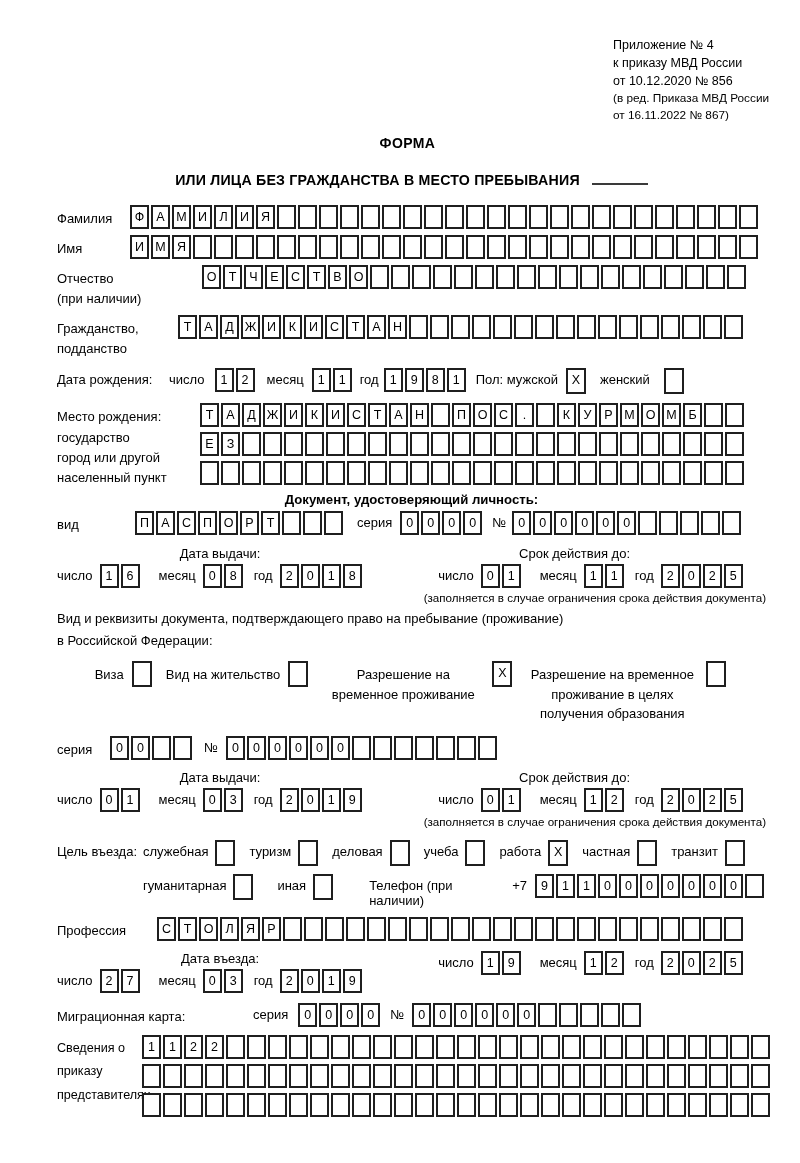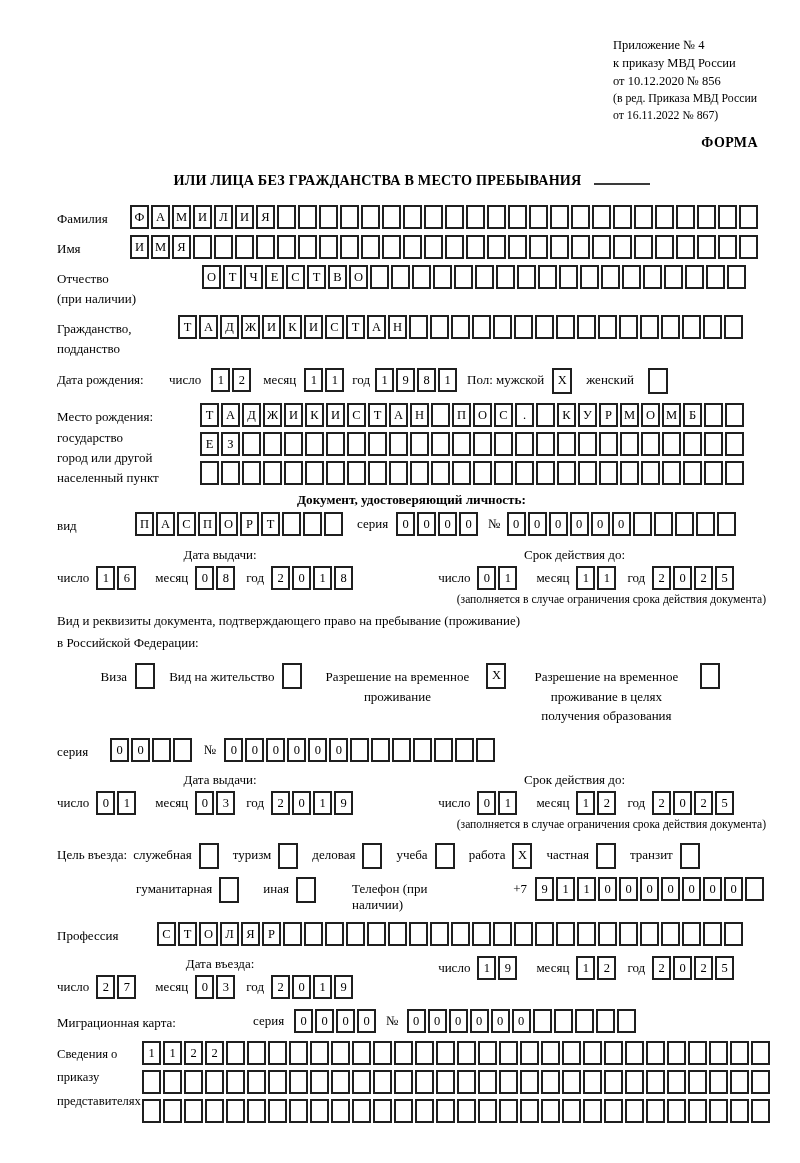--- a/index.html
+++ b/index.html
@@ -1,25 +1,25 @@
 <!DOCTYPE html>
 <html lang="ru"><head>
 <meta charset="utf-8">
 <style>
   * { box-sizing: border-box; }
   html,body { margin:0; padding:0; background:#fff; }
   .page {
     width:800px; height:1163px; overflow:hidden; position:relative;
-    font-family:Liberation Serif, serif; color:#000;
+    font-family:Liberation Sans, sans-serif; color:#000;
     padding:36px 34px 12px 57px; font-size:13px;
   }
   
   .hdr { margin-left:556px; width:200px; font-size:12.5px; line-height:1.45; }
   .hdr .amend { font-size:11.8px; }
-  .forma { text-align:right; font-weight:bold; font-size:14px; margin-top:10px; padding-right:8px; letter-spacing:.4px; }
+  .forma { text-align:center; font-weight:bold; font-size:14px; margin-top:10px; padding-right:8px; letter-spacing:.4px; }
   
   .title { text-align:center; font-weight:bold; font-size:14.2px; margin-top:18px; line-height:1.55; letter-spacing:.2px; }
   .uline { display:inline-block; width:56px; border-bottom:2px solid #3a3a3a; height:1em; margin-left:12px; vertical-align:baseline; }
   .sec { font-weight:bold; font-size:13.3px; margin-top:24px; letter-spacing:.1px; }
   
   .row { display:flex; align-items:flex-start; margin-top:6px; }
   .lbl { flex:none; padding-top:4px; line-height:1.55; }
   .boxes { display:flex; flex-wrap:nowrap; }
   .box {
     flex:none; width:19px; height:24px; border:2px solid #1f1f1f; margin-right:2px;
@@ -578,21 +578,21 @@
     </span>
     <span class="pitem">
       <span class="pl">транзит</span>
       <span class="boxes cbg">
           <span class="box"></span>
         </span>
     </span>
   </div>
 
   <div class="purpose2">
-    <span class="pitem" style="margin-left:9px">
+    <span class="pitem" style="margin-left:16px">
       <span class="pl">гуманитарная</span>
       <span class="boxes cbg">
           <span class="box"></span>
         </span>
     </span>
     <span class="pitem" style="margin-left:22px">
       <span class="pl">иная</span>
       <span class="boxes cbg">
           <span class="box"></span>
         </span>

